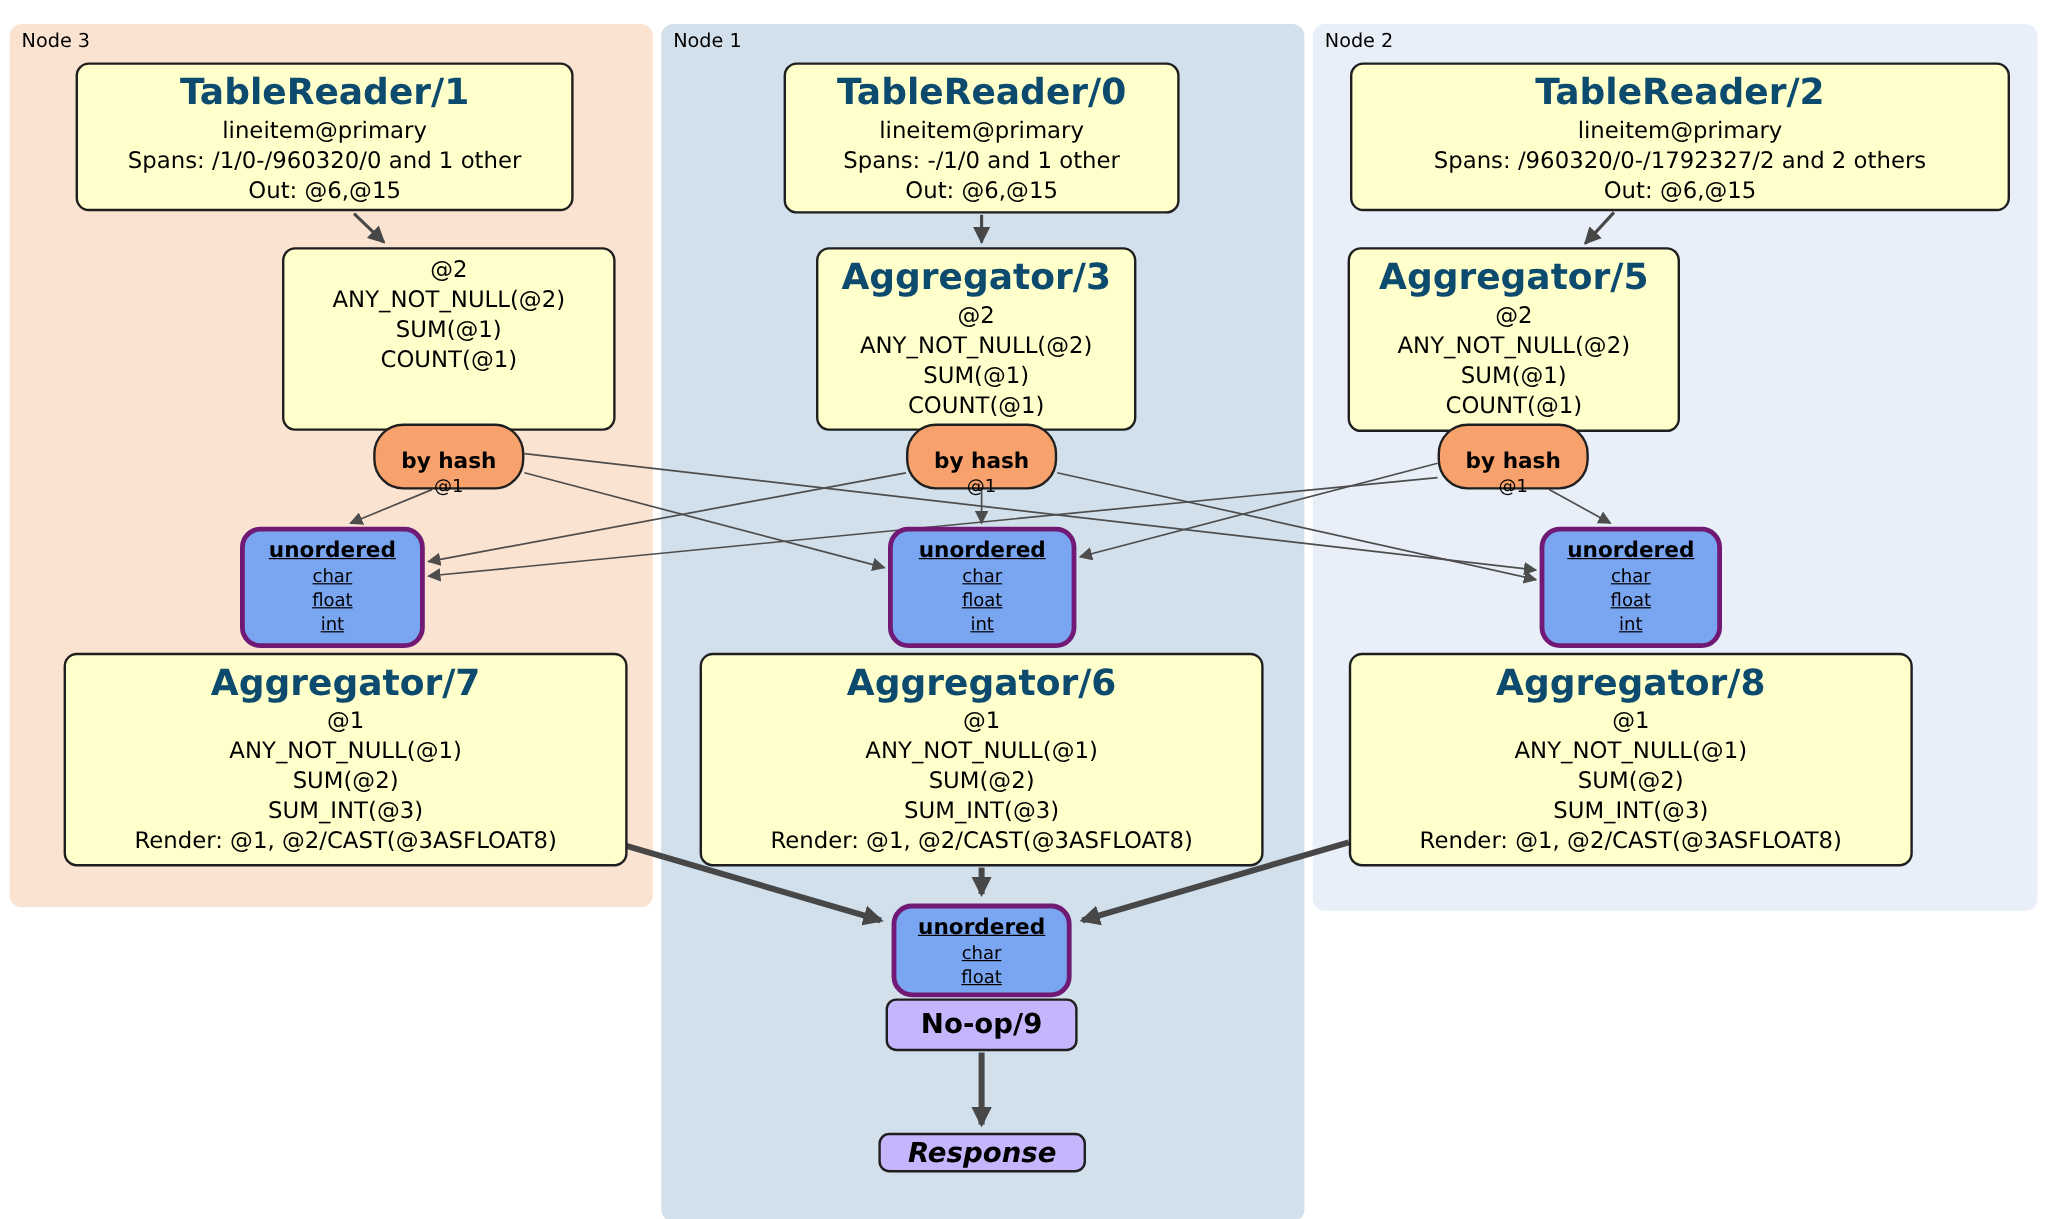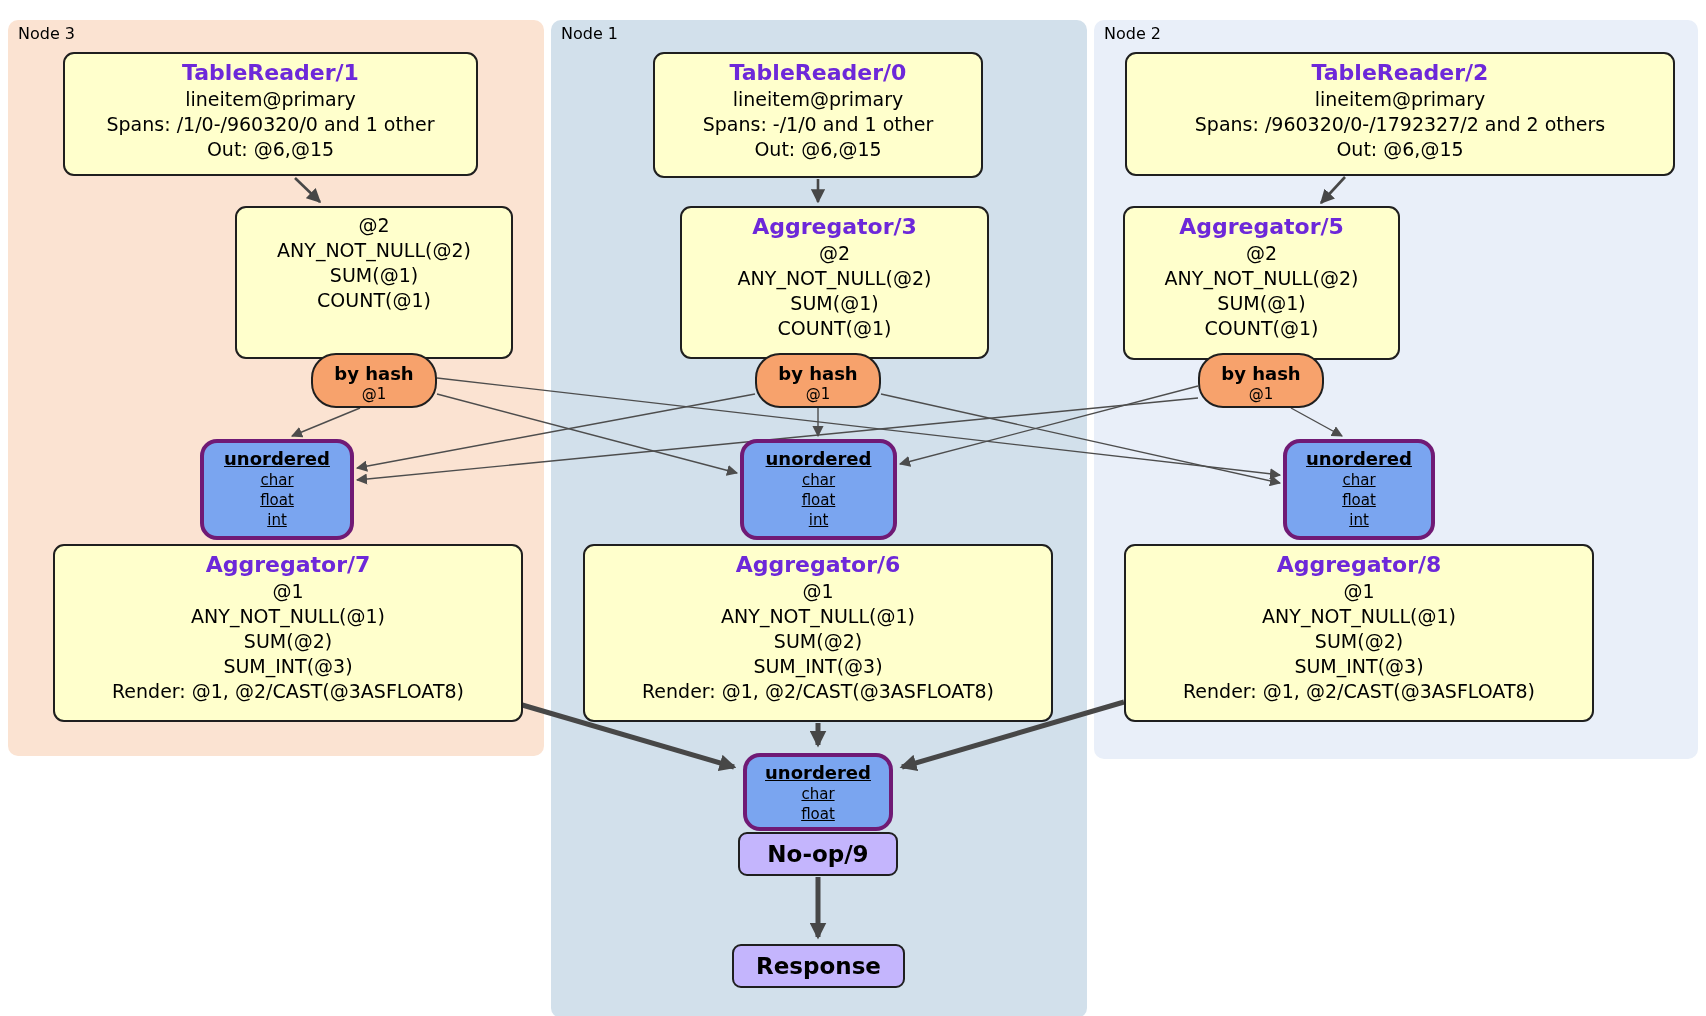--- a/index.html
+++ b/index.html
@@ -6,25 +6,25 @@
   body{font-family:"DejaVu Sans","Liberation Sans",sans-serif;}
   #stage{position:relative;width:1706px;height:1016px;background:#ffffff;overflow:hidden;margin-top:12px;}
 
   .panel{position:absolute;border-radius:10px;z-index:0;}
   .panel-label{position:absolute;font-size:16px;color:#000;z-index:2;}
 
   #edges{position:absolute;left:0;top:0;z-index:1;}
 
   .nbox{position:absolute;background:#FFFFCC;border:2px solid #1f1f1f;border-radius:11px;
         text-align:center;z-index:2;box-sizing:border-box;padding-top:5px;}
-  .nbox .title{font-weight:bold;font-size:22px;line-height:1.25;color:#6d28d9;}
+  .nbox .title{font-weight:bold;font-size:30px;line-height:1.25;color:#0c4a6e;}
   .nbox .line{font-size:19px;line-height:1.32;color:#000;white-space:nowrap;}
 
   .router{position:absolute;background:#F7A26C;border:2px solid #1f1f1f;border-radius:25px;
-          text-align:center;z-index:3;box-sizing:border-box;padding-top:8px;}
+          text-align:center;z-index:3;box-sizing:border-box;padding-top:19px;}
   .router .title{font-weight:bold;font-size:18px;line-height:1.2;color:#000;}
   .router .line{font-size:15px;line-height:1.2;color:#000;}
 
   .sync{position:absolute;background:#7AA5F0;border:4px solid #701a75;border-radius:17px;
         text-align:center;z-index:3;box-sizing:border-box;padding-top:6px;text-decoration:underline;}
   .sync .title{font-weight:bold;font-size:18px;line-height:1.15;color:#000;}
   .sync .line{font-size:15px;line-height:1.35;color:#000;}
 
   .endbox{position:absolute;background:#c4b5fd;border:2px solid #1f1f1f;border-radius:9px;
           display:flex;align-items:center;justify-content:center;z-index:2;box-sizing:border-box;}
@@ -107,21 +107,21 @@
     <div class="line">SUM_INT(@3)</div>
     <div class="line">Render: @1, @2/CAST(@3ASFLOAT8)</div>
   </div>
 
   <div class="nbox" style="left:653px;top:40px;width:330px;height:126px;">
     <div class="title">TableReader/0</div>
     <div class="line">lineitem@primary</div>
     <div class="line">Spans: -/1/0 and 1 other</div>
     <div class="line">Out: @6,@15</div>
   </div>
-  <div class="nbox" style="left:680px;top:194px;width:309px;height:153px;">
+  <div class="nbox" style="left:680px;top:194px;width:267px;height:153px;">
     <div class="title">Aggregator/3</div>
     <div class="line">@2</div>
     <div class="line">ANY_NOT_NULL(@2)</div>
     <div class="line">SUM(@1)</div>
     <div class="line">COUNT(@1)</div>
   </div>
   <div class="router" style="left:755px;top:341px;width:126px;height:55px;">
     <div class="title">by hash</div>
     <div class="line">@1</div>
   </div>
@@ -173,17 +173,17 @@
   </div>
 
   <div class="sync" style="left:743px;top:741px;width:150px;height:78px;">
     <div class="title">unordered</div>
     <div class="line">char</div>
     <div class="line">float</div>
   </div>
   <div class="endbox" style="left:738px;top:820px;width:160px;height:44px;">
     <div class="title">No-op/9</div>
   </div>
-  <div class="endbox" style="left:732px;top:932px;width:173px;height:44px;">
+  <div class="endbox" style="left:732px;top:932px;width:173px;height:33px;font-style:italic;">
     <div class="title">Response</div>
   </div>
 
 </div>
 
 </body></html>

